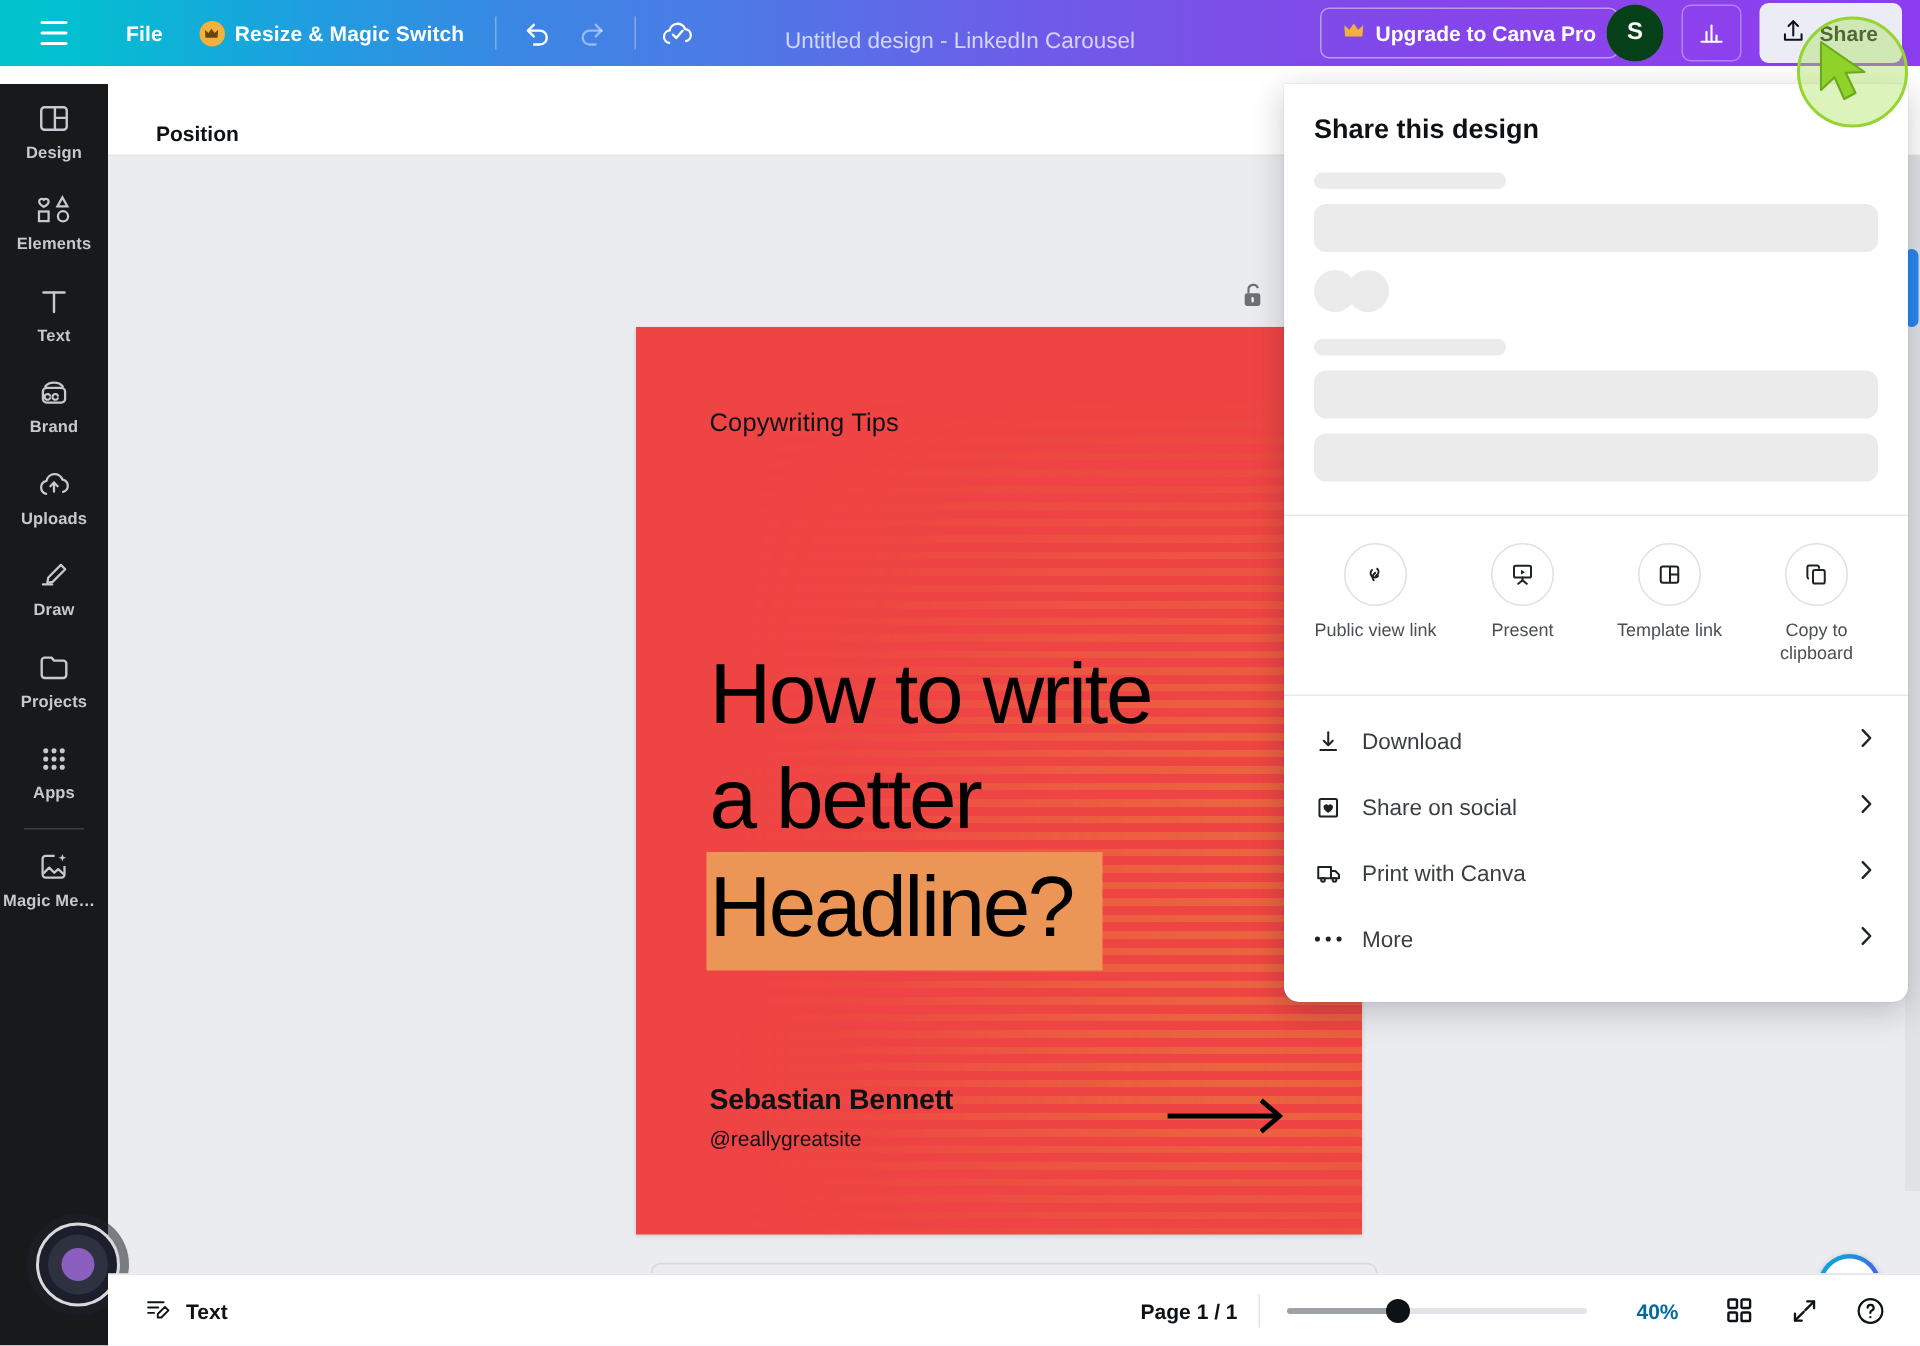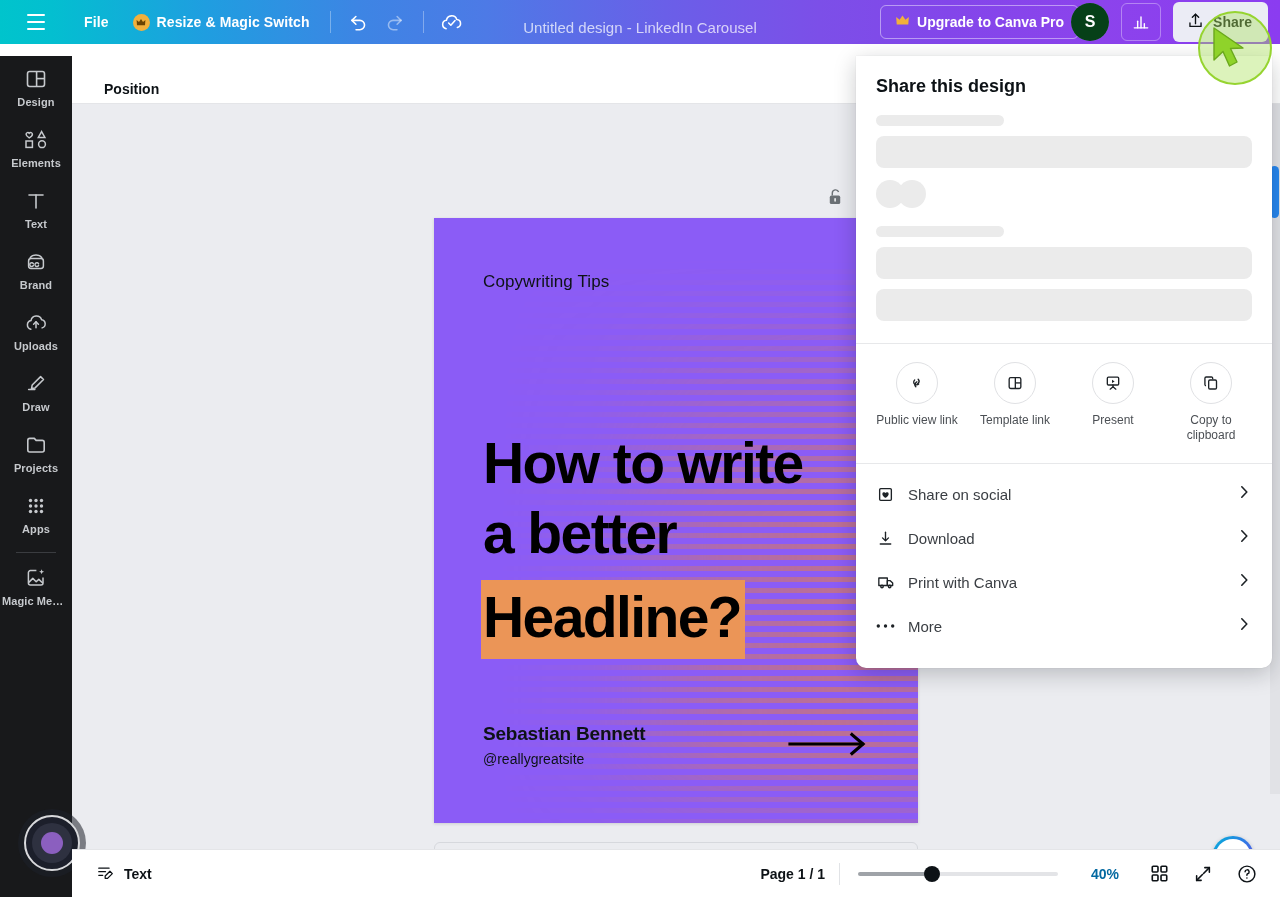--- a/index.html
+++ b/index.html
@@ -129,22 +129,22 @@
   }
   .canvas-area {
     position: absolute; left: 0; top: 48px; width: 1208px; height: 745px;
     background: #ebecf0; overflow: hidden;
   }
   .lock-btn {
     position: absolute; left: 748px; top: 78px; width: 30px; height: 30px;
     display: flex; align-items: center; justify-content: center; cursor: pointer;
   }
   .page {
-    position: absolute; left: 362px; top: 114px; width: 484px; height: 605px;
-    background: #8b5cf6; overflow: hidden;
+    position: absolute; left: 352px; top: 114px; width: 484px; height: 605px;
+    background: #ef4444; overflow: hidden;
     box-shadow: 0 1px 3px rgba(14,19,24,.14);
   }
   .stripes {
     position: absolute; right: 0; top: 40px; width: 420px; height: 565px;
     background: repeating-linear-gradient(
       to bottom,
       #e8823c 0px, #e8823c 5px,
       rgba(255,255,255,0) 5px, rgba(255,255,255,0) 11px);
     -webkit-mask-image: linear-gradient(to right, rgba(0,0,0,0) 0%, rgba(0,0,0,.10) 22%, rgba(0,0,0,.45) 52%, rgba(0,0,0,.62) 80%, rgba(0,0,0,.52) 100%),
                         linear-gradient(to bottom, rgba(0,0,0,0) 0%, rgba(0,0,0,.35) 14%, rgba(0,0,0,1) 46%, rgba(0,0,0,1) 86%, rgba(0,0,0,.35) 100%);
@@ -153,26 +153,25 @@
                 linear-gradient(to bottom, rgba(0,0,0,0) 0%, rgba(0,0,0,.35) 14%, rgba(0,0,0,1) 46%, rgba(0,0,0,1) 86%, rgba(0,0,0,.35) 100%);
     mask-composite: intersect;
     opacity: .85;
   }
   .pg-eyebrow {
     position: absolute; left: 49px; top: 54px; font-size: 17px;
     color: #0d1216; font-family: "Liberation Sans", sans-serif; letter-spacing: .1px;
   }
   .pg-head {
     position: absolute; left: 49px; top: 210px; font-size: 57px; line-height: 70px;
-    font-weight: bold; color: #000; letter-spacing: -1.6px;
+    font-weight: normal; color: #000; letter-spacing: -1.6px;
   }
   .hl {
-    background: #eb9557; padding: 2px 4px 7px 2px; display: inline-block;
+    background: #eb9557; padding: 2px 20px 7px 2px; display: inline-block;
     margin-left: -2px;
-    margin-top: 12px;
   }
   .pg-name {
     position: absolute; left: 49px; top: 505px; font-size: 19px;
     font-weight: bold; color: #0d1216; letter-spacing: -.2px;
   }
   .pg-handle {
     position: absolute; left: 49px; top: 533px; font-size: 14px; color: #0d1216;
   }
   .pg-arrow { position: absolute; left: 354px; top: 513px; }
   .add-page {
@@ -598,80 +597,80 @@
             <path d="M13.4 7.4a3.4 3.4 0 0 1 0 4.8l-1.2 1.2"></path>
             <path d="M10.6 16.6a3.4 3.4 0 0 1 0-4.8l1.2-1.2"></path>
             <path d="M9.2 8.4A3.4 3.4 0 1 0 14 13.2"></path>
           </svg>
         </div>
         <div class="cap">Public view link</div>
       </div>
 
       <div class="sp-action">
         <div class="circ">
-          <svg width="20" height="20" viewBox="0 0 24 24" fill="none" stroke="#1d2226" stroke-width="1.6">
-            <rect x="5" y="5.6" width="14" height="13" rx="1.8"></rect>
-              <path d="M12.4 5.6v13"></path>
-              <path d="M12.4 11.9H19"></path>
-          </svg>
-        </div>
-        <div class="cap">Template link</div>
-      </div>
-
-      <div class="sp-action">
-        <div class="circ">
           <svg width="20" height="20" viewBox="0 0 24 24" fill="none" stroke="#1d2226" stroke-width="1.6" stroke-linecap="round" stroke-linejoin="round">
             <rect x="5.2" y="5" width="13.6" height="9.4" rx="1.3"></rect>
             <path d="M12 14.4v2.2"></path>
               <path d="M8.6 19.4L12 16.6l3.4 2.8"></path>
             <path d="M10.8 8.2l3.2 1.9-3.2 1.9z" fill="#1d2226" stroke="none"></path>
           </svg>
         </div>
         <div class="cap">Present</div>
       </div>
 
       <div class="sp-action">
         <div class="circ">
           <svg width="20" height="20" viewBox="0 0 24 24" fill="none" stroke="#1d2226" stroke-width="1.6">
+            <rect x="5" y="5.6" width="14" height="13" rx="1.8"></rect>
+              <path d="M12.4 5.6v13"></path>
+              <path d="M12.4 11.9H19"></path>
+          </svg>
+        </div>
+        <div class="cap">Template link</div>
+      </div>
+
+      <div class="sp-action">
+        <div class="circ">
+          <svg width="20" height="20" viewBox="0 0 24 24" fill="none" stroke="#1d2226" stroke-width="1.6">
             <rect x="9.2" y="8.4" width="9.4" height="10.8" rx="1.5"></rect>
             <path d="M6 15.4a1.5 1.5 0 0 1-1.3-1.5V6.3A1.5 1.5 0 0 1 6.2 4.8h6.2A1.5 1.5 0 0 1 14 6.3v1.1"></path>
           </svg>
         </div>
         <div class="cap">Copy to clipboard</div>
       </div>
     </div>
 
     <div class="sp-rule2"></div>
 
     <div class="sp-list">
-
-      <div class="sp-row">
-        <span class="ico">
-          <svg width="19" height="19" viewBox="0 0 24 24" fill="none" stroke="#1d2226" stroke-width="1.7">
-            <rect x="4.6" y="4.6" width="14.8" height="14.8" rx="1.4"></rect>
-            <path d="M12 16.3s-4-2.4-4-5a2.2 2.2 0 0 1 4-1.3 2.2 2.2 0 0 1 4 1.3c0 2.6-4 5-4 5z" fill="#1d2226" stroke="none"></path>
-          </svg>
-        </span>
-        <span class="txt">Share on social</span>
-        <span class="chev">
-          <svg width="16" height="16" viewBox="0 0 16 16" fill="none" stroke="#1d2226" stroke-width="1.6" stroke-linecap="round" stroke-linejoin="round">
-              <path d="M5.8 2.8l5 5.2-5 5.2"></path>
-            </svg>
-        </span>
-      </div>
 
       <div class="sp-row">
         <span class="ico">
           <svg width="19" height="19" viewBox="0 0 24 24" fill="none" stroke="#1d2226" stroke-width="1.7" stroke-linecap="round" stroke-linejoin="round">
             <path d="M12 4v10.4"></path>
               <path d="M8.2 11.2L12 14.9l3.8-3.7"></path>
               <path d="M5.4 19h13.2"></path>
           </svg>
         </span>
         <span class="txt">Download</span>
+        <span class="chev">
+          <svg width="16" height="16" viewBox="0 0 16 16" fill="none" stroke="#1d2226" stroke-width="1.6" stroke-linecap="round" stroke-linejoin="round">
+              <path d="M5.8 2.8l5 5.2-5 5.2"></path>
+            </svg>
+        </span>
+      </div>
+
+      <div class="sp-row">
+        <span class="ico">
+          <svg width="19" height="19" viewBox="0 0 24 24" fill="none" stroke="#1d2226" stroke-width="1.7">
+            <rect x="4.6" y="4.6" width="14.8" height="14.8" rx="1.4"></rect>
+            <path d="M12 16.3s-4-2.4-4-5a2.2 2.2 0 0 1 4-1.3 2.2 2.2 0 0 1 4 1.3c0 2.6-4 5-4 5z" fill="#1d2226" stroke="none"></path>
+          </svg>
+        </span>
+        <span class="txt">Share on social</span>
         <span class="chev">
           <svg width="16" height="16" viewBox="0 0 16 16" fill="none" stroke="#1d2226" stroke-width="1.6" stroke-linecap="round" stroke-linejoin="round">
               <path d="M5.8 2.8l5 5.2-5 5.2"></path>
             </svg>
         </span>
       </div>
 
       <div class="sp-row">
         <span class="ico">
           <svg width="20" height="20" viewBox="0 0 24 24" fill="none" stroke="#1d2226" stroke-width="1.6" stroke-linejoin="round">

